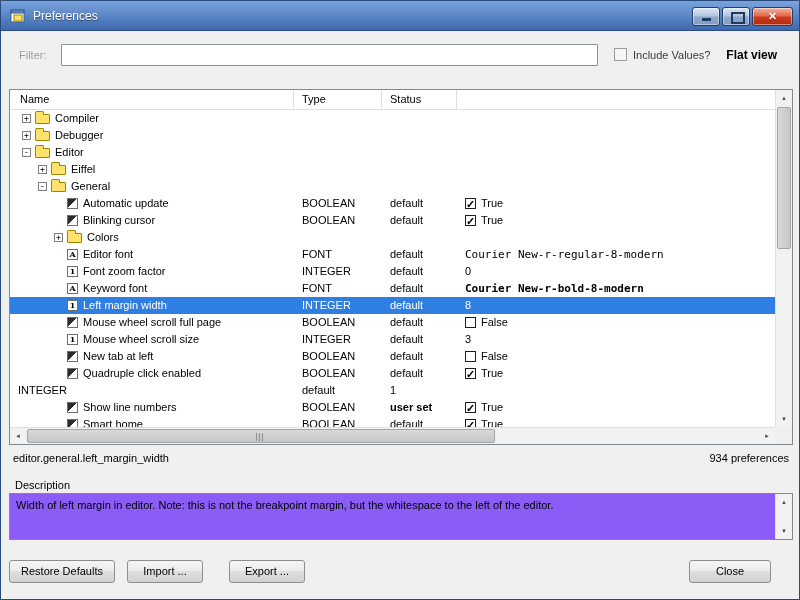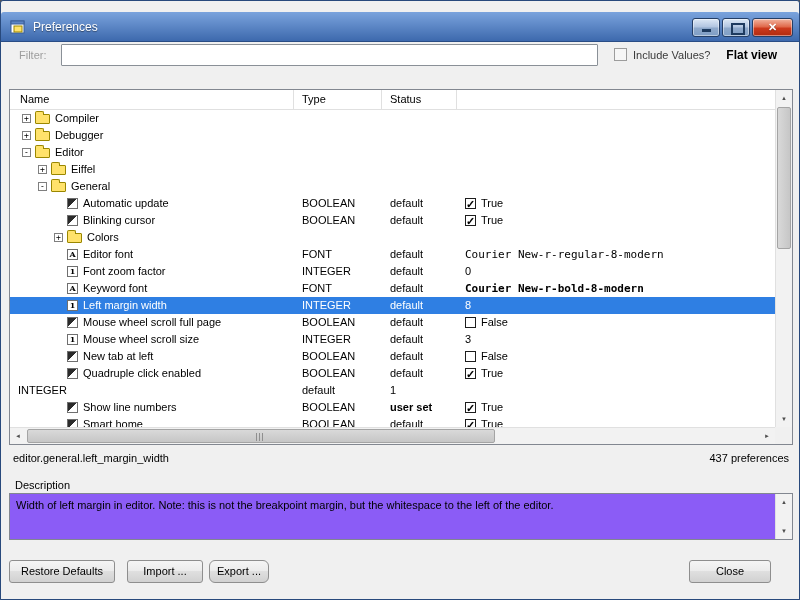--- a/index.html
+++ b/index.html
@@ -5,21 +5,21 @@
   * { box-sizing: border-box; }
   html,body { margin:0; padding:0; background:#555; }
   .window {
     position:relative; width:800px; height:600px; background:#f0f0f0;
     font-family:"Liberation Sans", sans-serif; font-size:11px; color:#000;
     border:1px solid #28497c; overflow:hidden; border-radius:3px 3px 0 0;
   }
 
   
   .titlebar {
-    position:absolute; left:0; top:11px; right:0; height:30px;
+    position:absolute; left:0; top:0; right:0; height:30px;
     background:linear-gradient(to bottom, var(--tb-top,#7aa3dd), var(--tb-bottom,#3d69ad));
     border-bottom:1px solid #2a4d85; border-radius:3px 3px 0 0;
   }
   .win-icon { position:absolute; left:9px; top:7px; width:16px; height:16px; }
   .title {
     position:absolute; left:32px; top:8px; font-size:12px; color:#fff;
     text-shadow:0 1px 1px rgba(0,0,0,.45);
   }
   .win-buttons { position:absolute; right:6px; top:6px; display:flex; gap:2px; }
   .winbtn {
@@ -167,21 +167,21 @@
   .desc-scroll .arrow-up { position:absolute; top:0; left:0; }
   .desc-scroll .arrow-down { position:absolute; bottom:0; left:0; }
 
   .btn {
     position:absolute; top:559px; height:23px; border:1px solid #8e8e8e; border-radius:3px;
     background:linear-gradient(#f5f5f5,#ececec 45%,#dfdfdf 50%,#d1d1d1);
     font:11px "Liberation Sans",sans-serif; color:#000; text-align:center; line-height:21px;
   }
   #btn-restore { left:8px;  width:106px; }
   #btn-import  { left:126px; width:76px; }
-  #btn-export  { left:208px; width:60px;border-radius:6px; }
+  #btn-export  { left:228px; width:76px; }
   #btn-close   { left:688px; width:82px; }
 </style>
 </head>
 <body>
 
 <div class="window">
 
   <div class="titlebar">
     <div class="win-icon">
       <svg width="16" height="16" viewBox="0 0 16 16">
@@ -440,21 +440,21 @@
       <div class="arrow arrow-left"></div>
       <div class="hthumb">
         <div class="grip"></div>
       </div>
       <div class="arrow arrow-right"></div>
     </div>
     <div class="scroll-corner"></div>
   </div>
 
   <span class="status-left">editor.general.left_margin_width</span>
-  <span class="status-right">437 preferences</span>
+  <span class="status-right">934 preferences</span>
 
   <div class="desc-label">Description</div>
   <div class="desc-box">
     <div class="desc-text">Width of left margin in editor.  Note: this is not the breakpoint margin, but the whitespace to the left of the editor.</div>
     <div class="desc-scroll">
       <div class="arrow arrow-up"></div>
       <div class="arrow arrow-down"></div>
     </div>
   </div>
 

